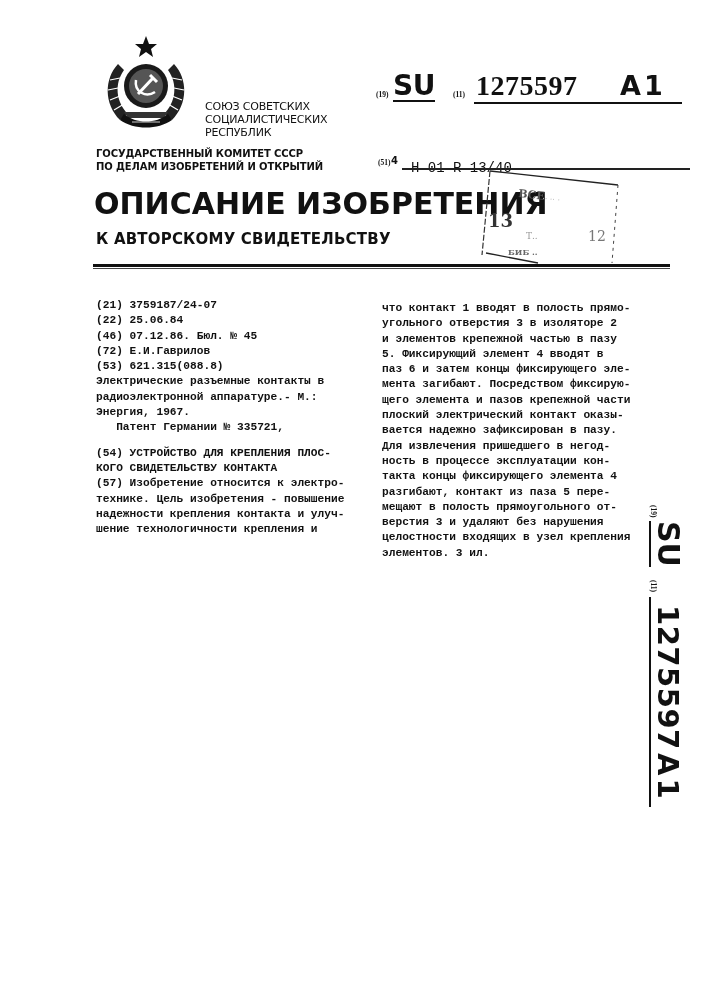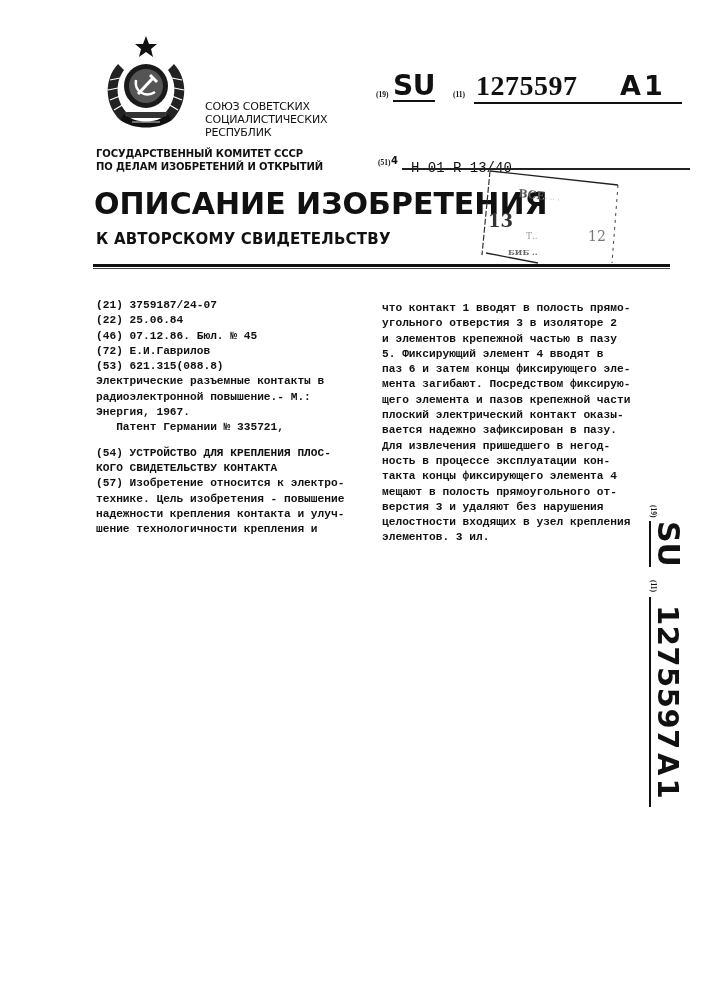--- a/index.html
+++ b/index.html
@@ -150,21 +150,21 @@
   </svg>
 </div>
 
 <div id="leftcol" class="abs col mono">
   <div>(21) 3759187/24-07</div>
   <div>(22) 25.06.84</div>
   <div>(46) 07.12.86. Бюл. № 45</div>
   <div>(72) Е.И.Гаврилов</div>
   <div>(53) 621.315(088.8)</div>
   <div>Электрические разъемные контакты в</div>
-  <div>радиоэлектронной повышение.- М.:</div>
+  <div>радиоэлектронной аппаратуре.- М.:</div>
   <div>Энергия, 1967.</div>
   <div style="white-space:pre">   Патент Германии № 335721,</div>
   <div class="gap"></div>
   <div>(54) УСТРОЙСТВО ДЛЯ КРЕПЛЕНИЯ ПЛОС-</div>
   <div>КОГО СВИДЕТЕЛЬСТВУ КОНТАКТА</div>
   <div>(57) Изобретение относится к электро-</div>
   <div>технике. Цель изобретения - повышение</div>
   <div>надежности крепления контакта и улуч-</div>
   <div>шение технологичности крепления и</div>
 </div>
@@ -175,20 +175,21 @@
   <div>и элементов крепежной частью в пазу</div>
   <div>5. Фиксирующий элемент 4 вводят в</div>
   <div>паз 6 и затем концы фиксирующего эле-</div>
   <div>мента загибают. Посредством фиксирую-</div>
   <div>щего элемента и пазов крепежной части</div>
   <div>плоский электрический контакт оказы-</div>
   <div>вается надежно зафиксирован в пазу.</div>
   <div>Для извлечения пришедшего в негод-</div>
   <div>ность в процессе эксплуатации кон-</div>
   <div>такта концы фиксирующего элемента 4</div>
+  <div>разгибают, контакт из паза 5 пере-</div>
   <div>мещают в полость прямоугольного от-</div>
   <div>верстия 3 и удаляют без нарушения</div>
   <div>целостности входящих в узел крепления</div>
   <div>элементов. 3 ил.</div>
 </div>
 
 <div id="side" class="abs">
   <div id="side-inner">
     <span id="s19" class="code serif">(19)</span>
     <span id="ssu" class="abs sans">SU</span>

